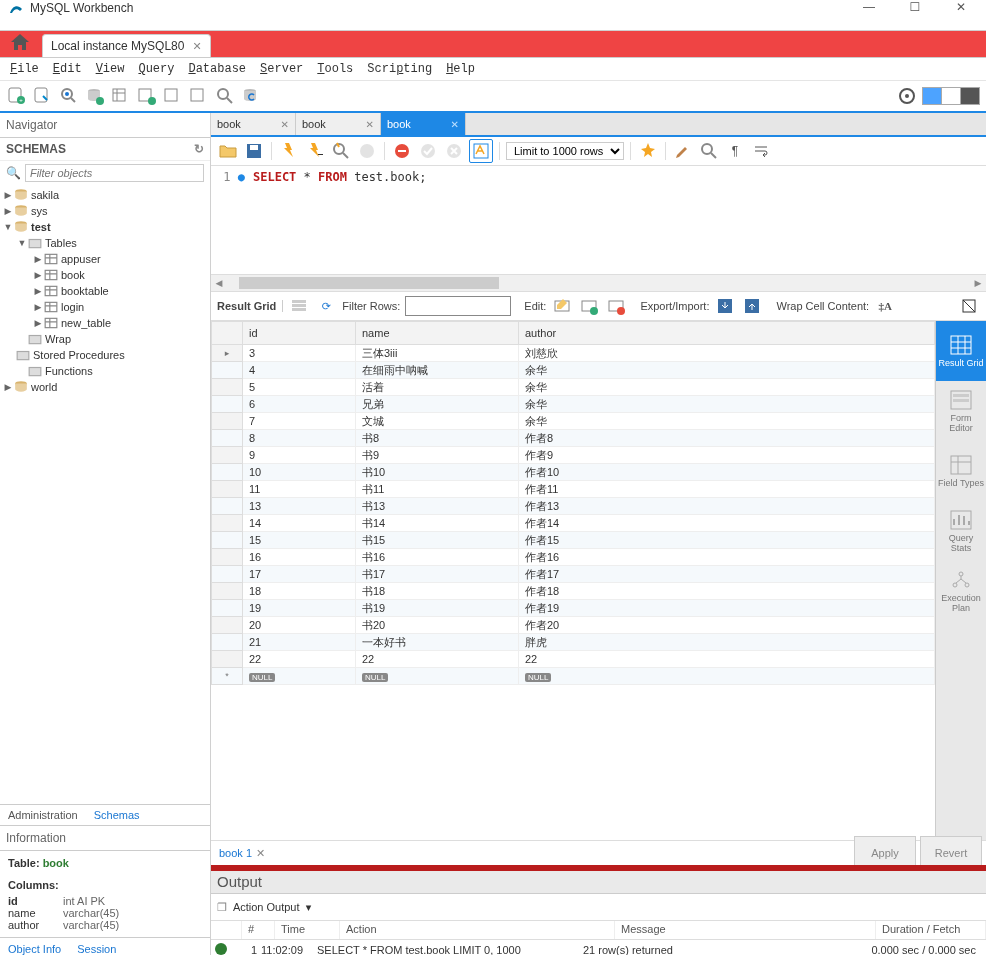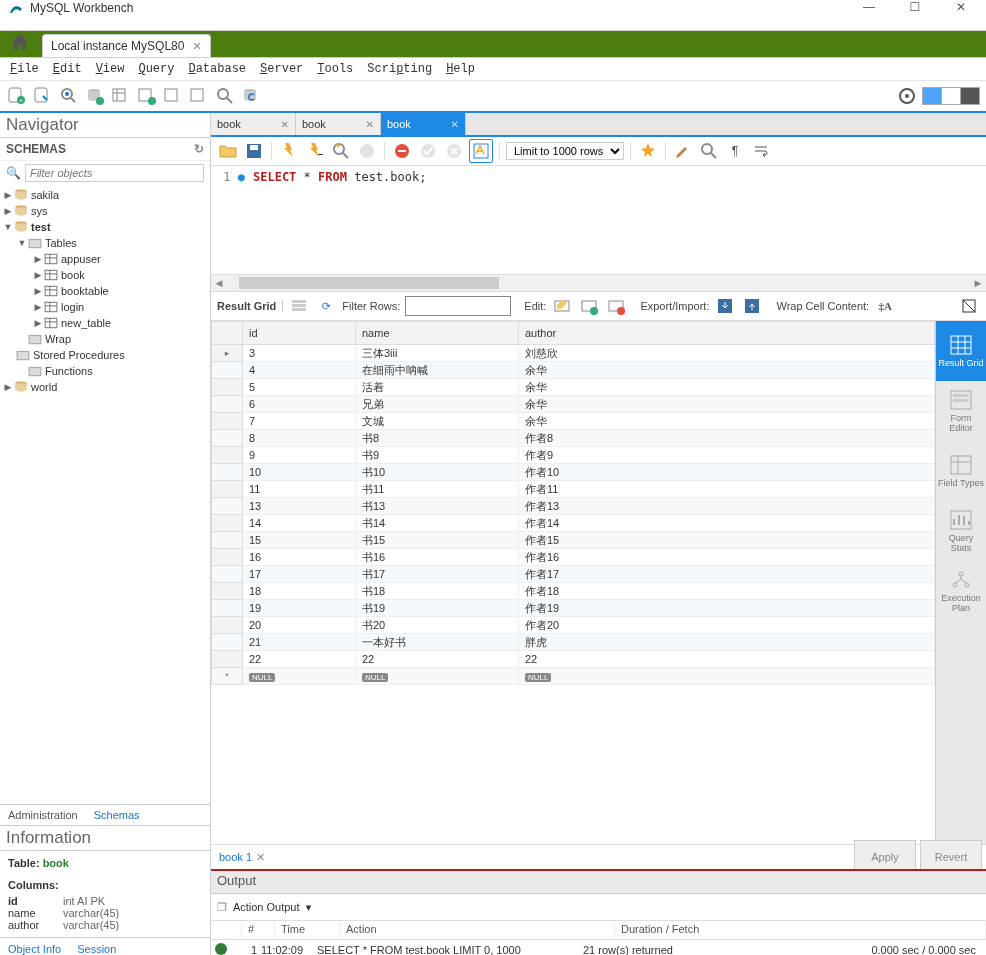--- a/index.html
+++ b/index.html
@@ -1,37 +1,37 @@
 <!DOCTYPE html>
 <html><head>
 <meta charset="utf-8">
 <style>
 html,body{margin:0;padding:0;font-family:"Segoe UI",Tahoma,sans-serif;font-size:12px;color:#333;background:#f0f0f0;width:986px;height:955px;overflow:hidden}
 .titlebar{height:30px;background:#fff;border-bottom:1px solid #d0d0d0;display:flex;align-items:flex-start;padding:0 8px;justify-content:space-between}
 .titlebar .left{display:flex;align-items:center;gap:6px}
 .titlebar .right{display:flex;gap:12px}
 .titlebar .right span{width:34px;text-align:center;color:#555;font-size:12px}
 .app-icon{width:16px;height:16px;display:inline-block}
-.tabbar{height:26px;background:#4d7c0f;display:flex;align-items:flex-end;padding-left:8px;border-bottom:1px solid #ccc}
+.tabbar{height:26px;background:#ef4444;display:flex;align-items:flex-end;padding-left:8px;border-bottom:1px solid #ccc}
 .home-icon{width:24px;height:24px;margin-right:10px;margin-bottom:2px;color:#555}
 .instance-tab{background:#fff;border:1px solid #ccc;border-bottom:none;border-radius:4px 4px 0 0;padding:4px 8px;font-size:12px;display:flex;align-items:center;gap:8px}
 .instance-tab .close{color:#888;font-size:11px}
 .menubar{height:22px;background:#fff;display:flex;align-items:center;gap:14px;padding:0 10px;font-family:"Courier New",monospace;font-size:12px;border-bottom:1px solid #e5e5e5}
 .menubar span u{text-decoration:underline}
 .toolbar-main{height:30px;background:#fff;display:flex;align-items:center;padding:0 6px;gap:4px;border-bottom:2px solid #1e88e5;justify-content:space-between}
 .toolbar-main .left,.toolbar-main .right{display:flex;align-items:center;gap:4px}
 .t-icon{width:22px;height:22px;display:flex;align-items:center;justify-content:center;color:#555;border-radius:2px}
 .t-icon svg{width:20px;height:20px}
 .layout-btns{display:flex;border:1px solid #aaa}
 .layout-btns div{width:18px;height:16px;border-right:1px solid #aaa}
 .layout-btns div:last-child{border-right:none}
 .layout-btns .active{background:#4da3ff}
 .body{display:flex;height:calc(100% - 30px - 26px - 22px - 30px)}
 .sidebar{width:210px;background:#fff;border-right:1px solid #d0d0d0;display:flex;flex-direction:column}
-.nav-header{height:20px;border-bottom:1px solid #ccc;padding:2px 6px;color:#666;font-size:17px;display:flex;align-items:center}
+.nav-header{height:20px;border-bottom:1px solid #ccc;padding:2px 6px;color:#666;font-size:12px;display:flex;align-items:center}
 .schemas-hdr{display:flex;justify-content:space-between;align-items:center;padding:4px 6px;font-weight:bold;font-size:12px;color:#555;border-bottom:1px solid #eee}
 .filter-row{display:flex;align-items:center;padding:3px 6px;gap:4px}
 .filter-row input{flex:1;border:1px solid #ccc;padding:2px 4px;font-size:11px;color:#888;font-style:italic}
 .tree{flex:1;overflow:auto;padding:2px 0}
 .tree-item{display:flex;align-items:center;height:16px;padding:0 2px;font-size:11px;white-space:nowrap}
 .tree-item .exp{width:12px;text-align:center;color:#666;font-size:9px}
 .tree-item .ico{width:14px;height:12px;margin-right:3px;display:flex;align-items:center;justify-content:center}
 .tree-item.bold{font-weight:bold}
 .mini-tabs{display:flex;border-top:1px solid #ccc;border-bottom:1px solid #ccc}
 .mini-tabs div{padding:4px 8px;font-size:11px;color:#555}
@@ -74,21 +74,21 @@
 .null-cell{background:#888;color:#fff;font-size:8px;padding:0 3px;border-radius:2px;display:inline-block}
 .side-tools{width:50px;background:#e8e8e8;border-left:1px solid #ccc;display:flex;flex-direction:column}
 .side-tool{height:56px;display:flex;flex-direction:column;align-items:center;justify-content:center;font-size:9px;color:#777;text-align:center;padding:2px;gap:2px}
 .side-tool.active{background:#1e88e5;color:#fff}
 .side-tool svg{width:24px;height:22px}
 .result-footer{height:24px;display:flex;align-items:center;border-top:1px solid #ddd;font-size:11px}
 .result-footer .tab{padding:3px 8px;color:#1976d2}
 .result-footer .tab .x{color:#888;margin-left:4px}
 .result-footer .spacer{flex:1}
 .result-footer button{width:62px;height:35px;font-size:11px;border:1px solid #ccc;background:#eee;color:#888;margin-right:4px}
-.output-hdr{height:18px;background:#eaeaea;border-top:2px solid #b91c1c;border-bottom:1px solid #ccc;padding:2px 6px;font-size:13px;color:#555}
+.output-hdr{height:18px;background:#eaeaea;border-top:6px solid #b91c1c;border-bottom:1px solid #ccc;padding:2px 6px;font-size:15px;color:#555}
 .output-sel{height:22px;display:flex;align-items:center;padding:2px 6px;gap:6px;font-size:11px}
 .output-cols{height:18px;display:flex;border-top:1px solid #ddd;border-bottom:1px solid #ddd;font-size:11px;color:#555}
 .output-cols div{padding:2px 6px;border-right:1px solid #eee}
 .output-row{height:20px;display:flex;align-items:center;font-size:11px;padding:0 4px}
 .ok-dot{width:12px;height:12px;border-radius:50%;background:#2e7d32;margin-right:4px;display:inline-block}
 svg{pointer-events:none}
 </style>
 </head>
 <body>
 
@@ -734,20 +734,21 @@
     <div class="output-hdr">Output</div>
     <div class="output-sel">
       <span style="color:#888">❐</span>
       <span><span>Action Output</span> &nbsp;▾</span>
     </div>
     <div class="output-cols">
       <div style="width:18px"></div>
       <div style="width:20px">#</div>
       <div style="width:52px">Time</div>
       <div style="width:262px">Action</div>
+      <div style="width:248px">Message</div>
       <div style="flex:1;text-align:left">Duration / Fetch</div>
     </div>
     <div class="output-row">
       <span style="width:18px"><span class="ok-dot"></span></span>
       <span style="width:24px;text-align:right;padding-right:4px">1</span>
       <span style="width:56px">11:02:09</span>
       <span style="width:266px">SELECT * FROM test.book LIMIT 0, 1000</span>
       <span style="width:252px">21 row(s) returned</span>
       <span style="flex:1;text-align:right;padding-right:6px">0.000 sec / 0.000 sec</span>
     </div>

